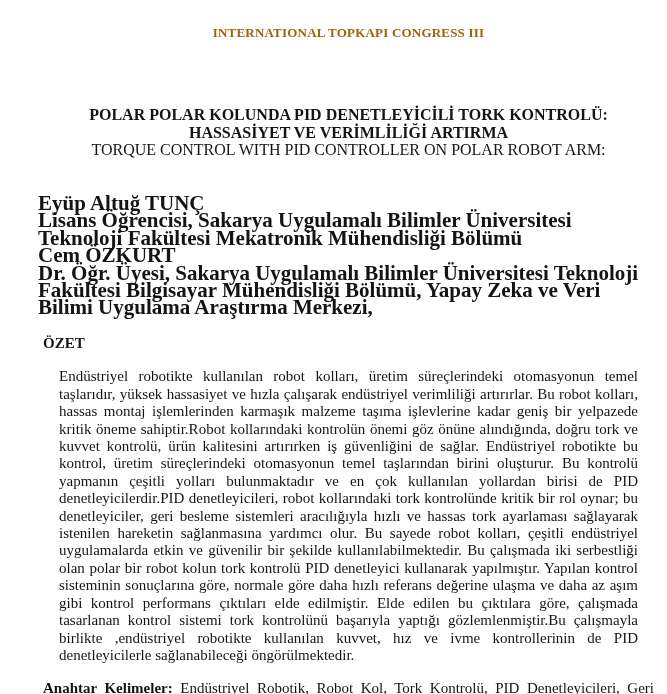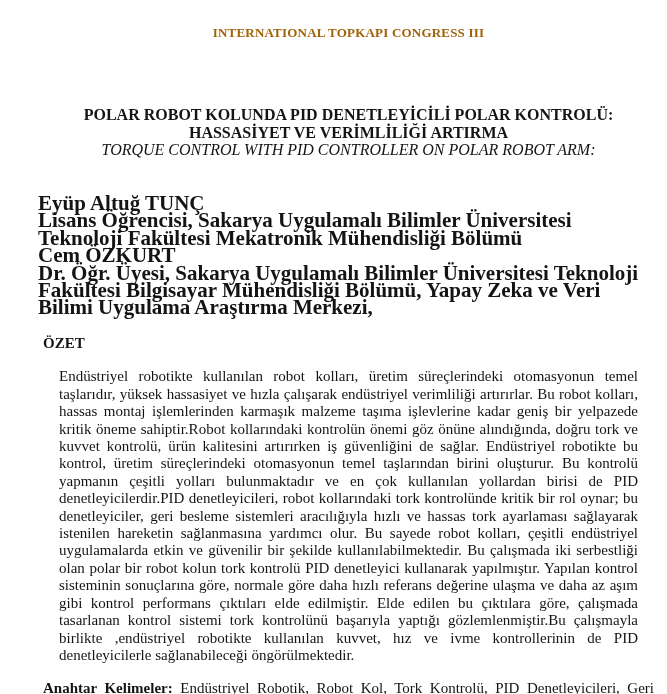--- a/index.html
+++ b/index.html
@@ -23,21 +23,21 @@
     letter-spacing: 0.2px;
   }
   .title-block {
     position: absolute;
     top: 106px; left: 43px; width: 611px;
     text-align: center;
     font-size: 16px;
     line-height: 17.5px;
   }
   .title-line-bold { font-weight: bold; }
-  .title-line-regular { font-weight: normal; font-style: italic; }
+  .title-line-regular { font-weight: normal; }
   .authors-block {
     position: absolute;
     top: 195px; left: 38px; width: 621px;
     text-align: left;
     font-size: 21px;
     line-height: 17.4px;
   }
   .author-name { font-weight: bold; }
   .author-affiliation { font-weight: bold; }
   .abstract-block {
@@ -61,21 +61,21 @@
   .keywords-label { font-weight: bold; }
 </style>
 </head>
 <body>
 
 <div class="page">
 
   <div class="congress-header">INTERNATIONAL TOPKAPI CONGRESS III</div>
 
   <div class="title-block">
-    <div class="title-line-bold">POLAR ROBOT KOLUNDA PID DENETLEYİCİLİ POLAR KONTROLÜ:</div>
+    <div class="title-line-bold">POLAR POLAR KOLUNDA PID DENETLEYİCİLİ TORK KONTROLÜ:</div>
     <div class="title-line-bold">HASSASİYET VE VERİMLİLİĞİ ARTIRMA</div>
     <div class="title-line-regular">TORQUE CONTROL WITH PID CONTROLLER ON POLAR ROBOT ARM:</div>
   </div>
 
   <div class="authors-block">
     <div class="author-name">Eyüp Altuğ TUNÇ</div>
     <div class="author-affiliation">Lisans Öğrencisi, Sakarya Uygulamalı Bilimler Üniversitesi Teknoloji Fakültesi Mekatronik Mühendisliği Bölümü</div>
     <div class="author-name">Cem ÖZKURT</div>
     <div class="author-affiliation">Dr. Öğr. Üyesi, Sakarya Uygulamalı Bilimler Üniversitesi Teknoloji Fakültesi Bilgisayar Mühendisliği Bölümü, Yapay Zeka ve Veri Bilimi Uygulama Araştırma Merkezi,</div>
   </div>

